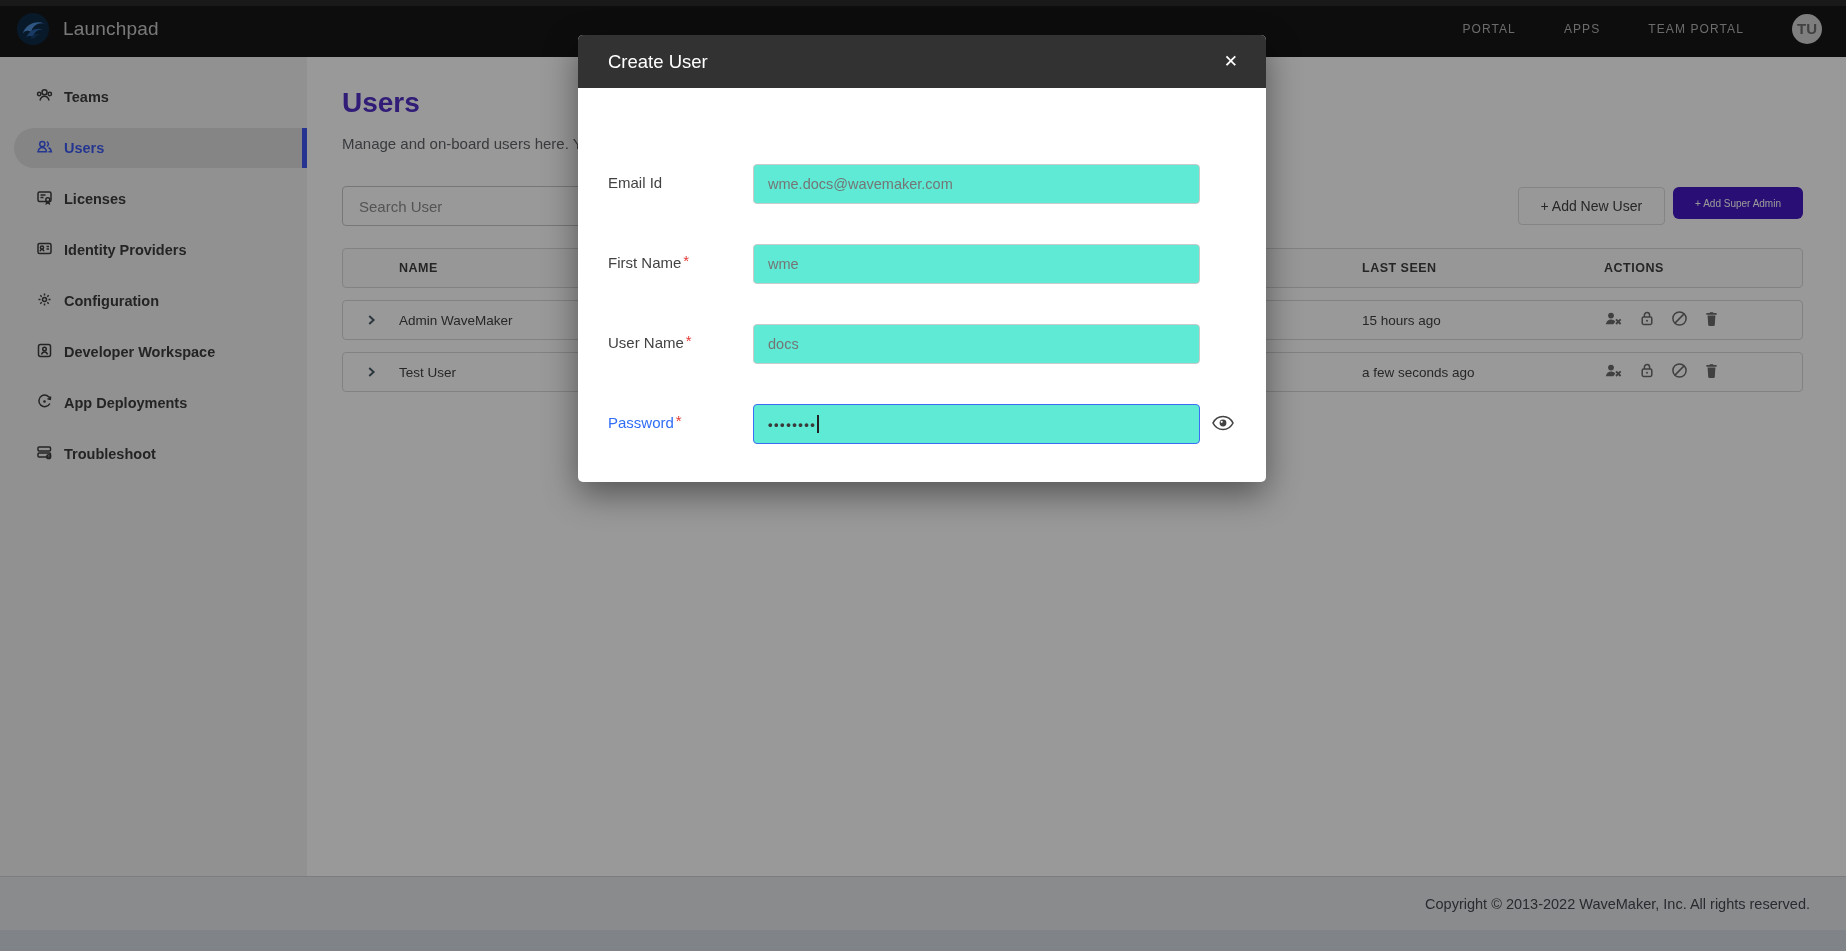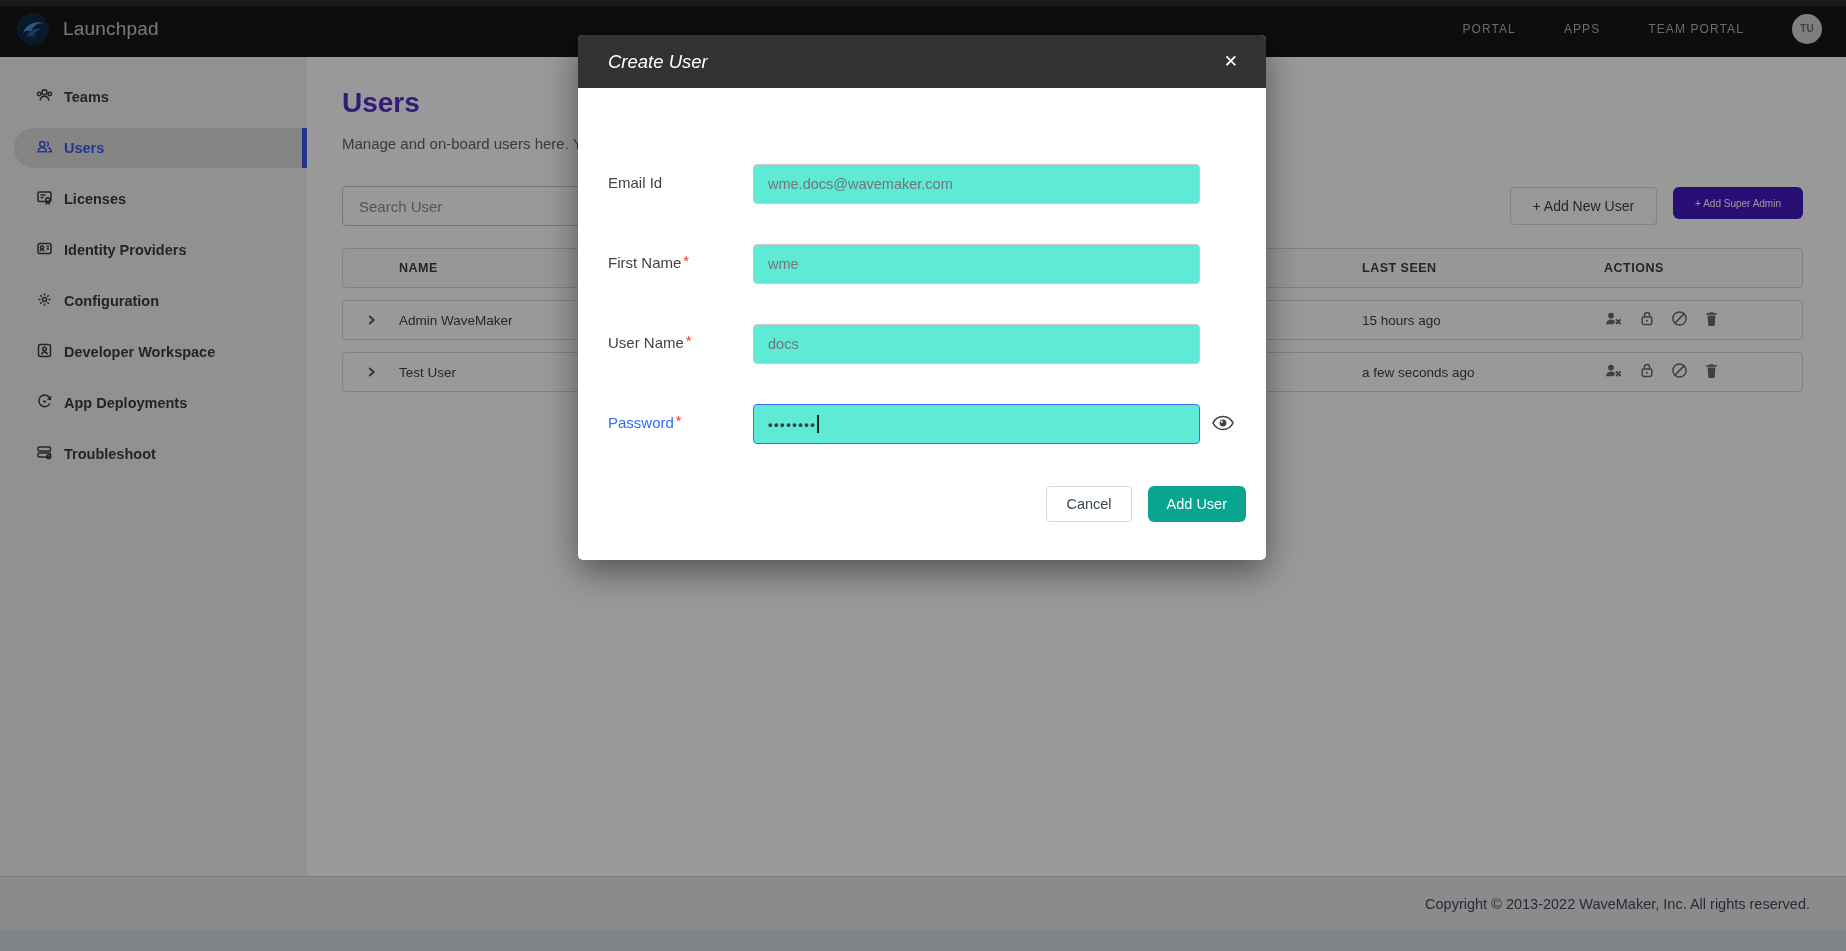--- a/index.html
+++ b/index.html
@@ -6,39 +6,39 @@
   *{box-sizing:border-box;font-family:"Liberation Sans","DejaVu Sans",sans-serif;}
   .stage{position:relative;width:1846px;height:951px;overflow:hidden;background:#fff;}
 
   
   .topbar{position:absolute;top:0;left:0;width:100%;height:57px;background:#171717;display:flex;align-items:center;z-index:1;}
   .topbar::before{content:"";position:absolute;top:0;left:0;right:0;height:6px;background:#2b2b2b;}
   .brand{display:flex;align-items:center;gap:13px;padding-left:16px;}
   .brand-name{color:#c9c9c9;font-size:19px;font-weight:400;letter-spacing:.2px;}
   .topnav{margin-left:auto;display:flex;align-items:center;gap:48px;padding-right:24px;}
   .topnav a{color:#b3b3b3;font-size:12px;letter-spacing:1.1px;text-decoration:none;font-weight:500;}
-  .avatar{width:30px;height:30px;border-radius:50%;background:#d2d2d2;color:#6d6d6d;font-size:10px;font-weight:bold;display:flex;align-items:center;justify-content:center;}
+  .avatar{width:30px;height:30px;border-radius:50%;background:#d2d2d2;color:#6d6d6d;font-size:15px;font-weight:bold;display:flex;align-items:center;justify-content:center;}
 
   
   .shell{position:absolute;top:57px;left:0;width:100%;height:819px;display:flex;}
   .sidebar{width:307px;height:100%;background:#f2f2f2;padding-top:20px;flex:0 0 307px;}
   .side-item{position:relative;height:40px;display:flex;align-items:center;gap:11px;padding-left:36px;margin-bottom:11px;color:#3c3c3c;cursor:pointer;}
   .side-item .lbl{font-size:14.5px;font-weight:600;}
   .side-item svg{flex:0 0 17px;}
   .side-item.active{background:#dedede;margin-left:14px;padding-left:22px;border-radius:20px 0 0 20px;color:#3d5af1;}
   .side-item.active::after{content:"";position:absolute;right:0;top:0;bottom:0;width:5px;background:#4255f0;}
 
   
   .main{flex:1;background:#ffffff;padding:30px 43px 0 35px;min-width:0;}
   .page-title{margin:0 0 16px 0;font-size:28px;font-weight:bold;color:#5230c8;}
   .page-desc{font-size:15px;color:#5f6368;margin:0 0 34px 0;white-space:nowrap;overflow:hidden;}
   .toolbar{display:flex;align-items:center;justify-content:space-between;margin-bottom:22px;}
   .search-input{width:640px;height:40px;border:1px solid #c7c7c7;border-radius:4px;padding:0 16px;font-size:15px;color:#424242;background:#fff;outline:none;}
   .search-input::placeholder{color:#8d8d8d;}
-  .toolbar-buttons{display:flex;gap:16px;}
+  .toolbar-buttons{display:flex;gap:8px;}
   .btn-outline{height:38px;padding:0 22px;background:#fdfdfd;border:1px solid #dcdcdc;border-radius:4px;font-size:14px;color:#424242;cursor:pointer;}
   .btn-purple{height:32px;padding:0 22px;background:#4318c4;border:none;border-radius:6px;font-size:10px;color:#ffffff;cursor:pointer;}
 
   
   .utable{width:100%;}
   .trow{display:grid;grid-template-columns:56px 1fr 230px 210px;align-items:center;border:1px solid #d9d9d9;border-radius:4px;height:40px;margin-bottom:12px;background:#fff;}
   .trow.head{background:#fcfcfc;}
   .th{font-size:12.5px;font-weight:bold;letter-spacing:.5px;color:#3f3f3f;}
   .td{font-size:13.5px;color:#424242;}
   .chev{display:flex;align-items:center;justify-content:center;cursor:pointer;}
@@ -47,21 +47,21 @@
 
   
   .footer{position:absolute;left:0;top:876px;width:100%;height:54px;background:#e6e8eb;border-top:1px solid #cfd1d5;display:flex;align-items:center;justify-content:flex-end;padding-right:36px;}
   .footer span{font-size:14.5px;color:#44484f;}
   .bottomstrip{position:absolute;left:0;top:930px;width:100%;height:21px;background:#d6dae2;}
 
   
   .overlay{position:absolute;inset:0;background:rgba(0,0,0,.40);z-index:5;}
   .modal{position:absolute;left:578px;top:35px;width:688px;z-index:10;border-radius:5px;box-shadow:0 12px 34px rgba(0,0,0,.45);background:#fff;}
   .modal-head{height:53px;background:#323232;border-radius:5px 5px 0 0;display:flex;align-items:center;padding:0 28px 0 30px;}
-  .modal-title{color:#fff;font-size:18.5px;font-weight:500;font-style:italic;}
+  .modal-title{color:#fff;font-size:18.5px;font-weight:500;}
   .modal-close{margin-left:auto;color:#fff;font-size:17px;font-weight:bold;cursor:pointer;line-height:1;}
   .modal-body{padding:36px 20px 38px 30px;}
   .frow{display:flex;align-items:flex-start;margin-bottom:26px;margin-top:40px;}
   .flabel{flex:0 0 145px;padding-top:10px;font-size:15px;color:#424242;}
   .flabel.blue{color:#2f6df6;}
   .req{color:#e53935;margin-left:2px;position:relative;top:-2px;}
   .fctl{flex:1;}
   .finput{width:100%;height:40px;border:1px solid #c9c9c9;border-radius:4px;padding:0 14px;font-size:14.5px;color:#757575;outline:none;background:#5eead4;}
   .finput.focus{border:1.5px solid #3d6cf5;display:flex;align-items:center;}
   .pwd-dots{font-size:13px;font-weight:bold;letter-spacing:1.5px;color:#3a3a3a;}
@@ -302,20 +302,16 @@
         </div>
         <div class="feye">
           <svg width="22" height="16" viewBox="0 0 22 16">
               <path d="M11 1.5C6.5 1.5 2.9 4.1 1 8c1.9 3.9 5.5 6.5 10 6.5S19.1 11.9 21 8c-1.9-3.9-5.5-6.5-10-6.5z" fill="none" stroke="#424242" stroke-width="1.6"></path>
               <circle cx="11" cy="8" r="3.4" fill="#424242"></circle>
               <circle cx="9.7" cy="6.8" r="1.1" fill="#fff"></circle>
             </svg>
         </div>
       </div>
 
-      <div class="modal-actions">
-        <button class="btn-cancel">Cancel</button>
-        <button class="btn-submit">Add User</button>
-      </div>
     </div>
   </section>
 
 </div>
 
 </body></html>

